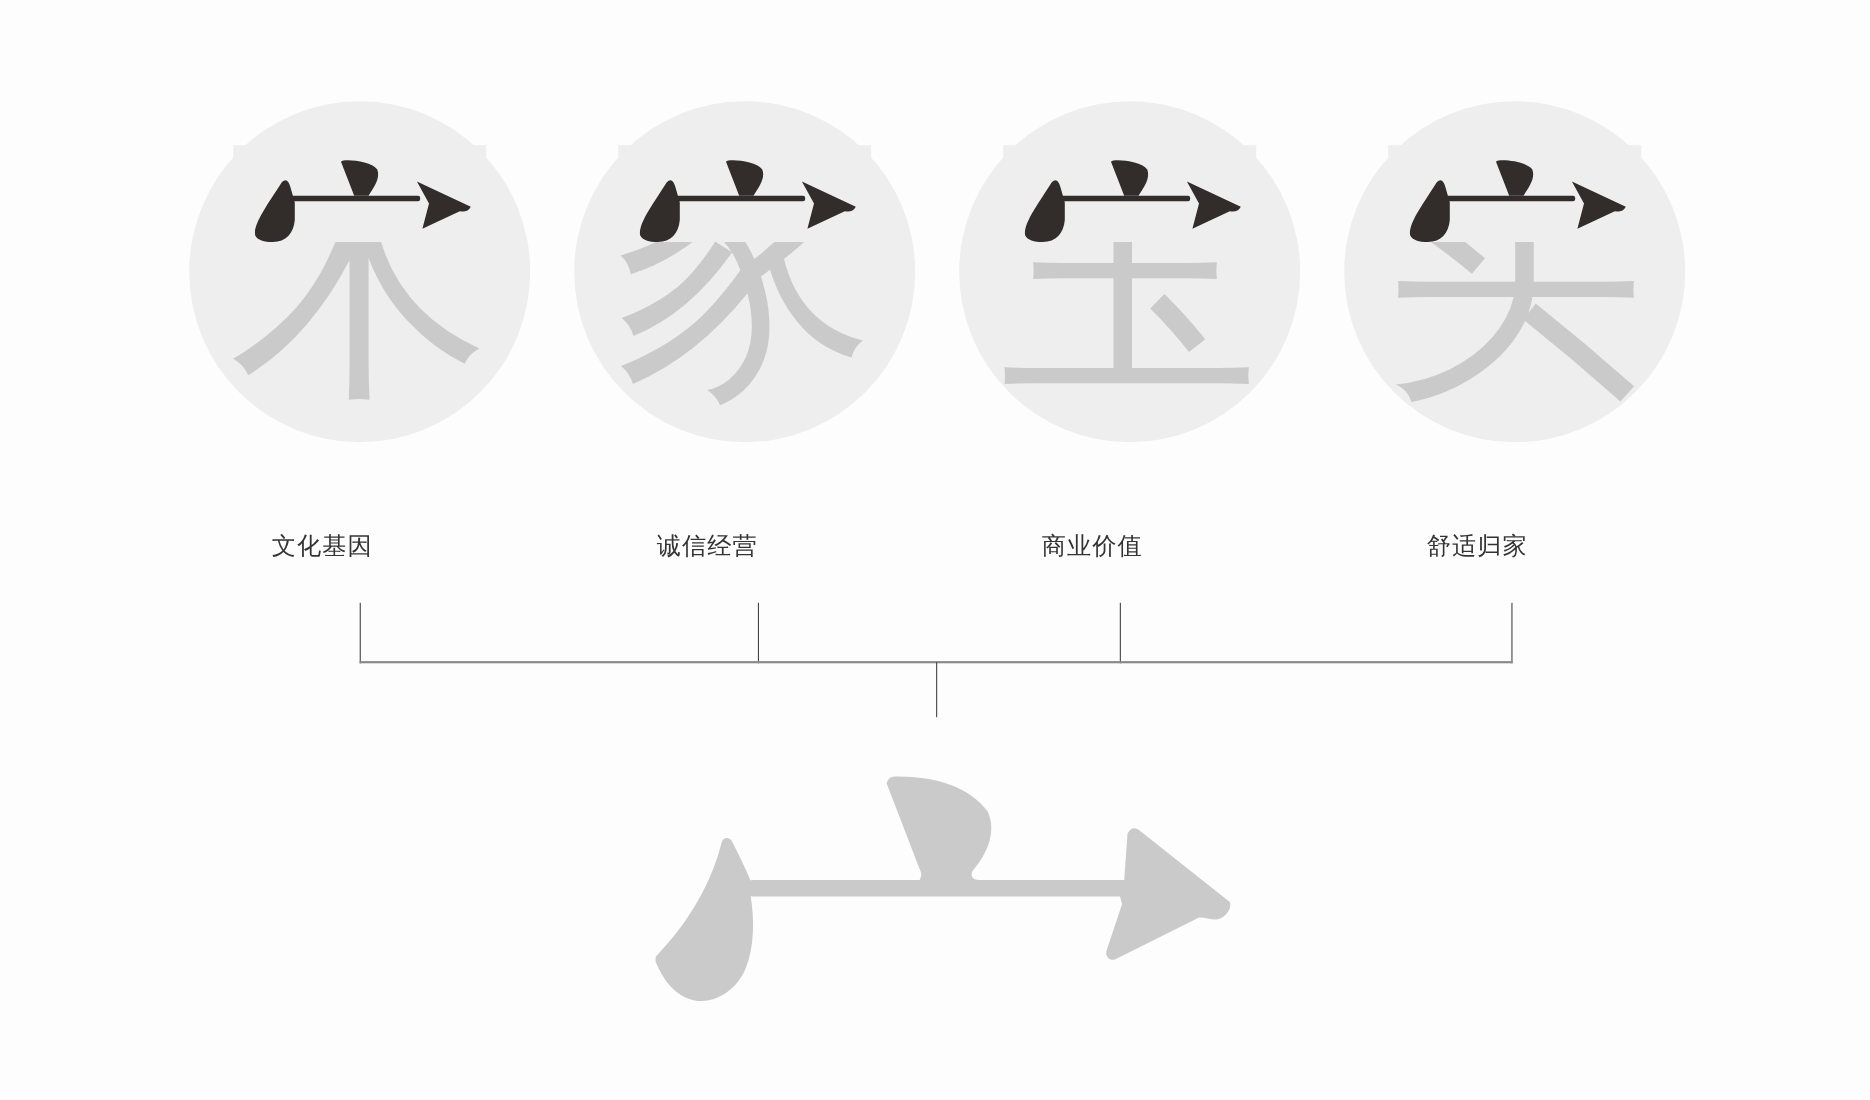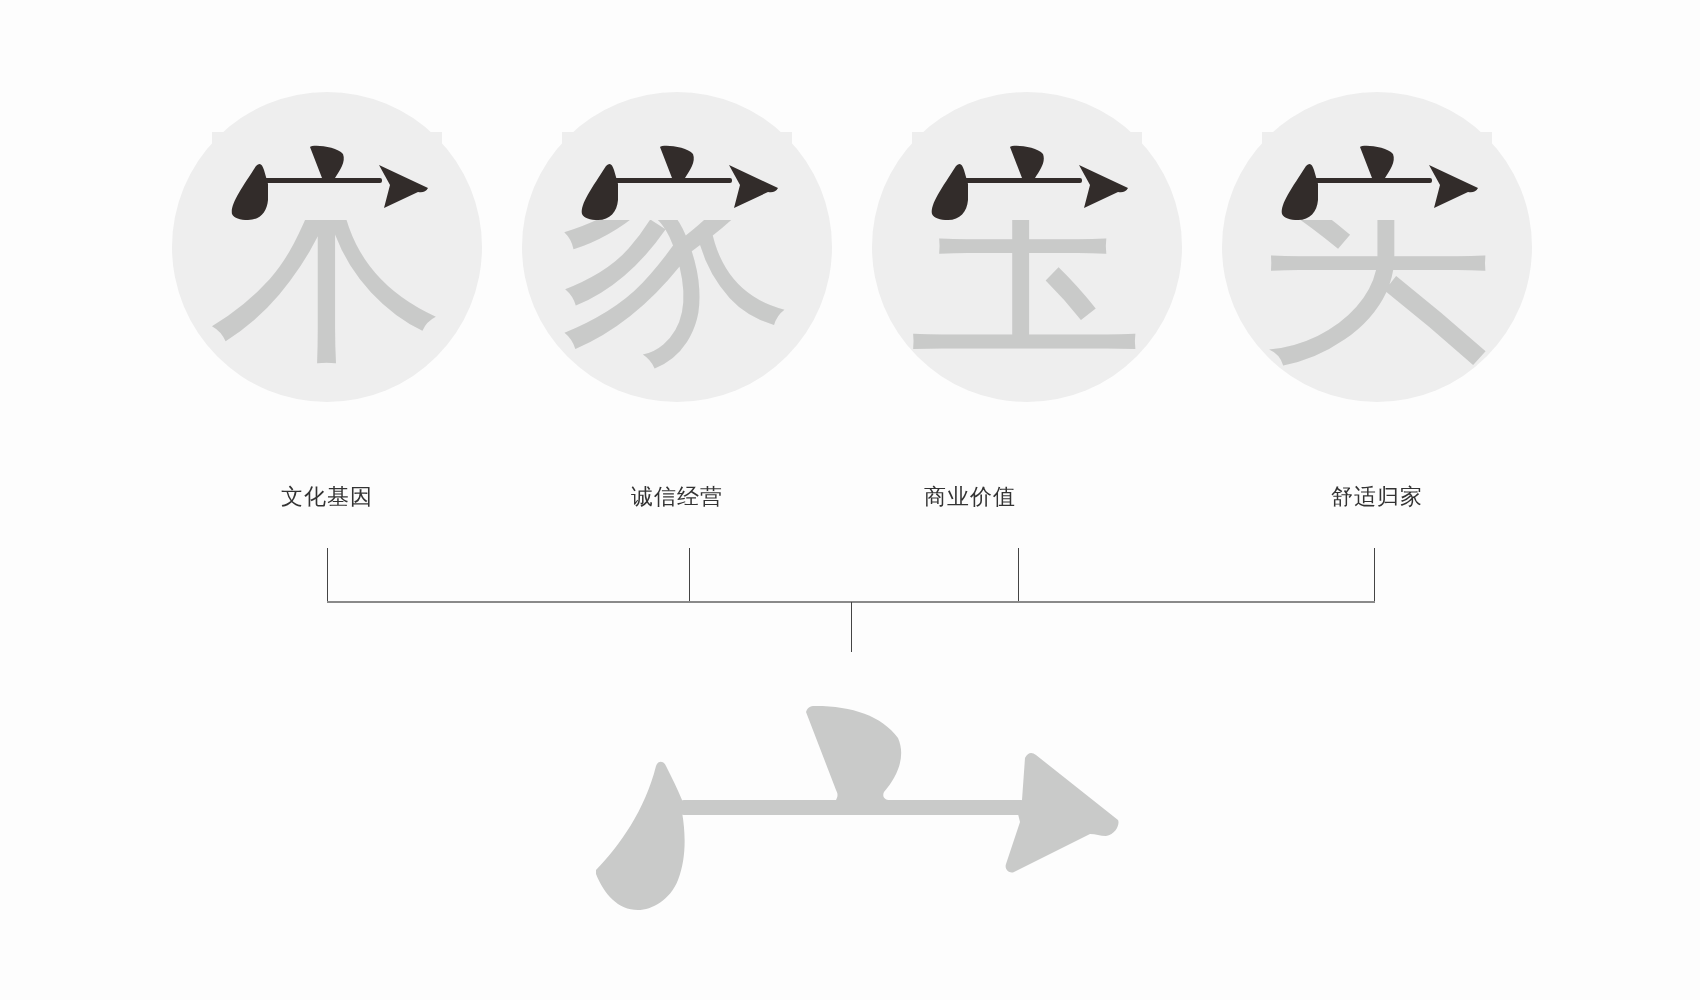--- a/index.html
+++ b/index.html
@@ -19,21 +19,21 @@
     font-family: "DejaVu Serif", "Liberation Serif", serif;
     font-size: 236px; line-height: 1; color: #c9cac9;
     padding-top: 14px; box-sizing: border-box;
   }
   .roof-mask {
     position: absolute; left: 40px; top: 40px; width: 230px; height: 88px;
     background: #eeeeee;
   }
   .label {
     position: absolute; top: 482px; width: 160px; margin-left: -80px;
-    text-align: center; font-size: 22px; color: #333333; letter-spacing: 1px;
+    font-size: 22px; color: #333333; letter-spacing: 1px;
   }
   .line { position: absolute; background: #444444; }
   .hline { position: absolute; background: #8a8a8a; height: 2px; }
   .big-glyph { position: absolute; left: 590px; top: 700px; width: 540px; height: 220px; }
 </style>
 </head>
 <body>
 
 <div class="circle" style="left:172px; top:92px;">
   <div class="lower-char">木</div>
@@ -82,21 +82,21 @@
       <path d="M60 122 C 58 112, 70 96, 84 74 C 88 70, 90 72, 92 78 L 96 92 L 96 108 C 95 120, 88 128, 76 128 C 68 128, 62 126, 60 122 Z"></path>
       <rect x="92" y="86" width="118" height="5" rx="2"></rect>
       <path d="M138 55 C 140 52, 165 54, 171 62 C 174 70, 168 78, 163 86 L 150 86 Z"></path>
       <path d="M207 73 L 256 96 C 254 100, 250 101, 246 100 L 212 116 L 218 93 Z"></path>
     </g>
   </svg>
 </div>
 
 <div class="label" style="left:327px;">文化基因</div>
 <div class="label" style="left:677px;">诚信经营</div>
-<div class="label" style="left:970px;">商业价值</div>
+<div class="label" style="left:1027px;">商业价值</div>
 <div class="label" style="left:1377px;">舒适归家</div>
 
 <div class="line" style="left:327px; top:548px; width:1px; height:55px;"></div>
 <div class="line" style="left:689px; top:548px; width:1px; height:55px;"></div>
 <div class="line" style="left:1018px; top:548px; width:1px; height:55px;"></div>
 <div class="line" style="left:1374px; top:548px; width:1px; height:55px;"></div>
 <div class="hline" style="left:327px; top:601px; width:1048px;"></div>
 <div class="line" style="left:851px; top:602px; width:1px; height:50px;"></div>
 
 <svg class="big-glyph" viewBox="0 0 540 220">

